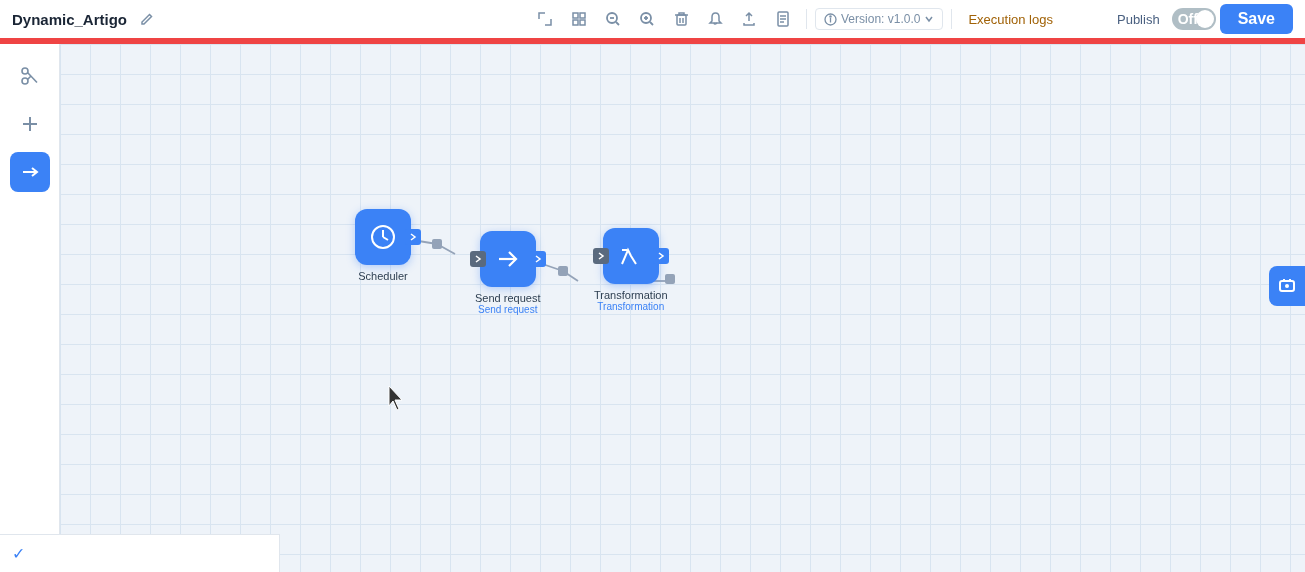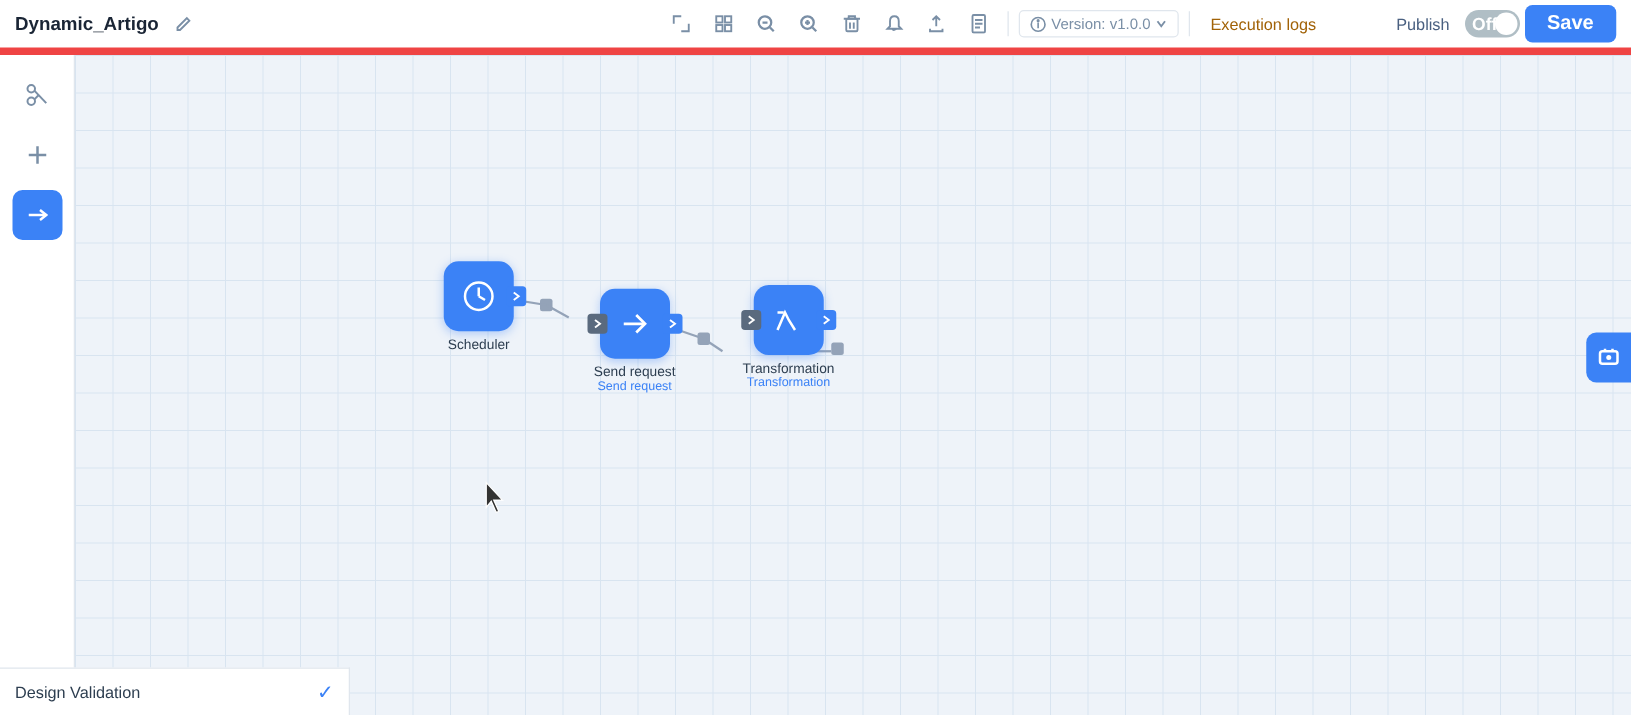--- a/index.html
+++ b/index.html
@@ -470,21 +470,20 @@
 
   <div class="cursor-icon" style="left: 325px; top: 340px;">
     <svg width="22" height="28" viewBox="0 0 22 28" fill="none">
       <path d="M4 2 L4 22 L8 17 L12 26 L14 25 L10 16 L17 16 Z" fill="#333" stroke="white" stroke-width="1"></path>
     </svg>
   </div>
 
 </div>
 
 <div class="bottom-panel">
-  <span class="bottom-panel-label">Design Validation</span>
   <span class="check-icon">✓</span>
 </div>
 
 <div class="right-float-btn">
   <svg width="18" height="18" viewBox="0 0 18 18" fill="none" stroke="white" stroke-width="2">
     <rect x="2" y="4" width="14" height="10" rx="2"></rect>
     <line x1="6" y1="4" x2="6" y2="2"></line>
     <line x1="12" y1="4" x2="12" y2="2"></line>
     <circle cx="9" cy="9" r="2" fill="white" stroke="none"></circle>
   </svg>

